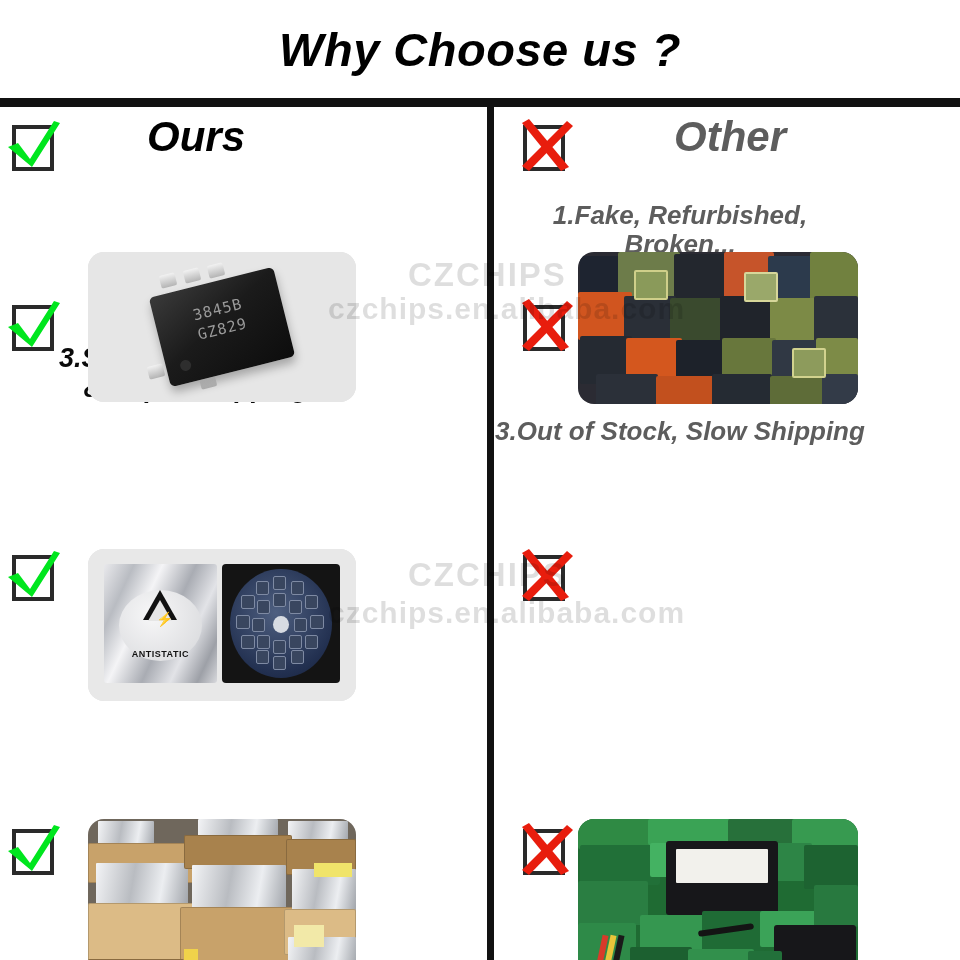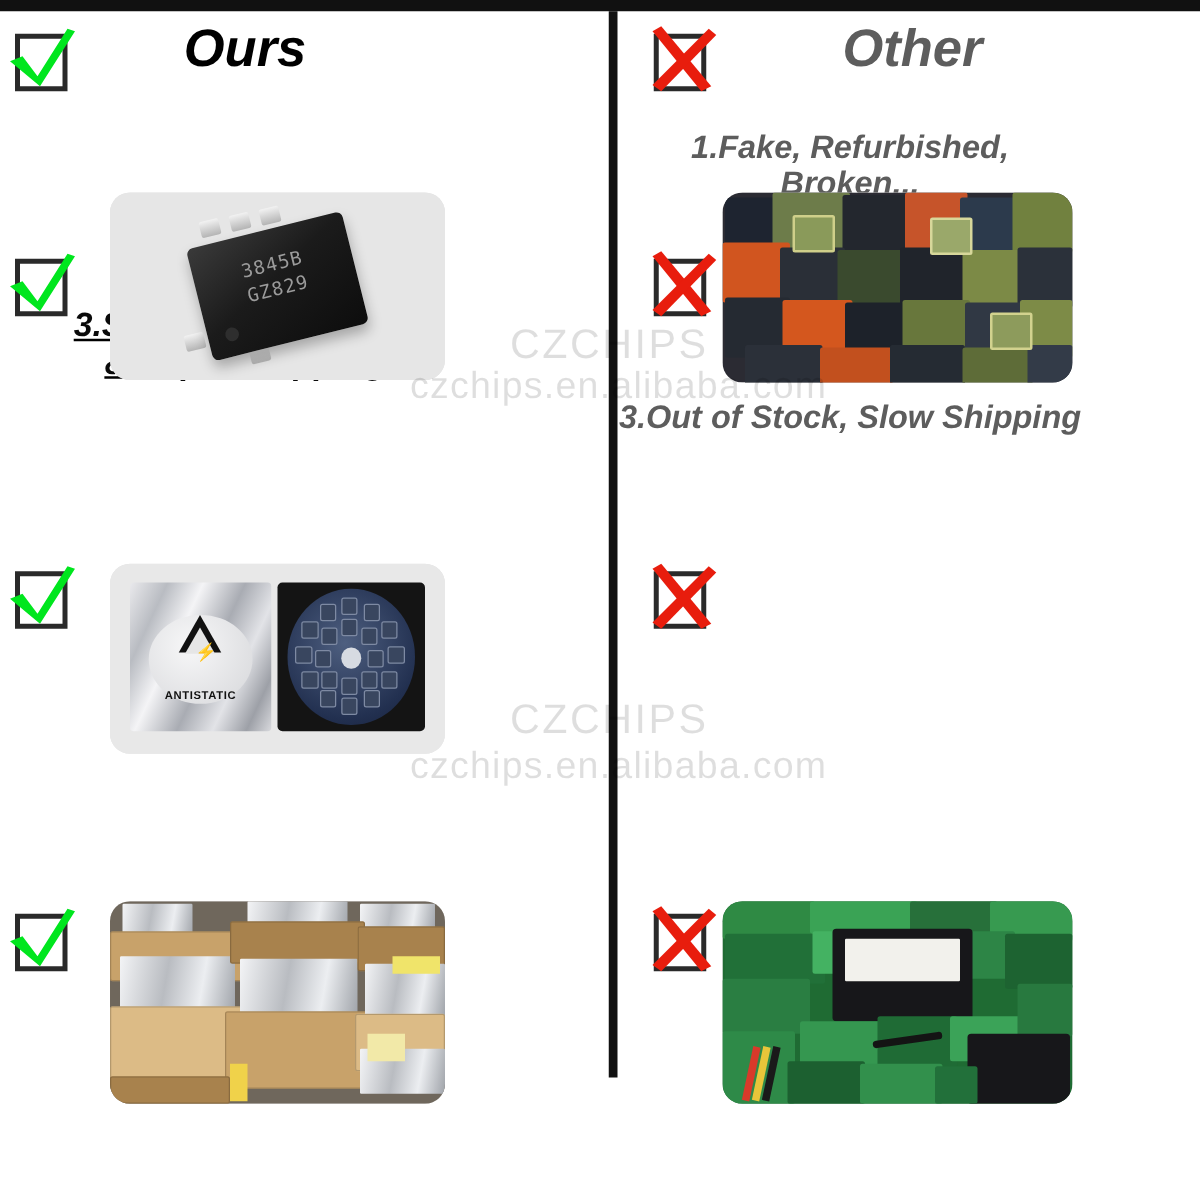--- a/index.html
+++ b/index.html
@@ -24,21 +24,21 @@
 
   
   .top-rule{height:9px;background:#111;width:960px;}
 
   
   .grid{position:relative;width:960px;height:853px;}
   .v-divider{
     position:absolute;left:487px;top:0;width:7px;height:853px;background:#111;
   }
   .col{position:absolute;top:0;height:853px;}
-  .col-left{left:0;width:392px;text-decoration:underline;}
+  .col-left{left:0;width:392px;}
   .col-right{left:494px;width:372px;}
 
   
   .col-head{height:80px;position:relative;}
   .col-head-label{
     position:absolute;top:6px;width:100%;text-align:center;
     font-size:42px;font-weight:bold;font-style:italic;
   }
   .col-left .col-head-label{color:#000;padding-right:40px;}
   .col-right .col-head-label{color:#5d5d5d;padding-left:50px;}
@@ -155,31 +155,34 @@
     background:linear-gradient(100deg,#f3f4f6,#b9bcc1 40%,#eceef1 70%,#9fa3a9);}
 
   
   .scrapbg{position:absolute;inset:0;background:#1f6b33;}
   .sc{position:absolute;border-radius:2px;}
   .blackbox{position:absolute;background:#17171a;border-radius:3px;}
   .labelpaper{position:absolute;background:#f2f1ec;border-radius:1px;}
 
   
   .wm{
-    position:absolute;color:rgba(0,0,0,0.13);font-weight:normal;
+    position:absolute;color:rgba(0,0,0,0.13);font-weight:bold;
     white-space:nowrap;pointer-events:none;text-align:right;
   }
   .wm-a{font-size:33px;letter-spacing:2px;}
   .wm-b{font-size:30px;letter-spacing:1px;}
 </style>
 </head>
 <body>
 
 <div class="page">
 
+  <div class="title-bar">
+    <div class="title">Why Choose us ?</div>
+  </div>
 
   <div class="top-rule"></div>
 
   <div class="grid">
     <div class="v-divider"></div>
 
     <div class="col col-left">
 
       <div class="col-head">
         <div class="col-head-label">Ours</div>

